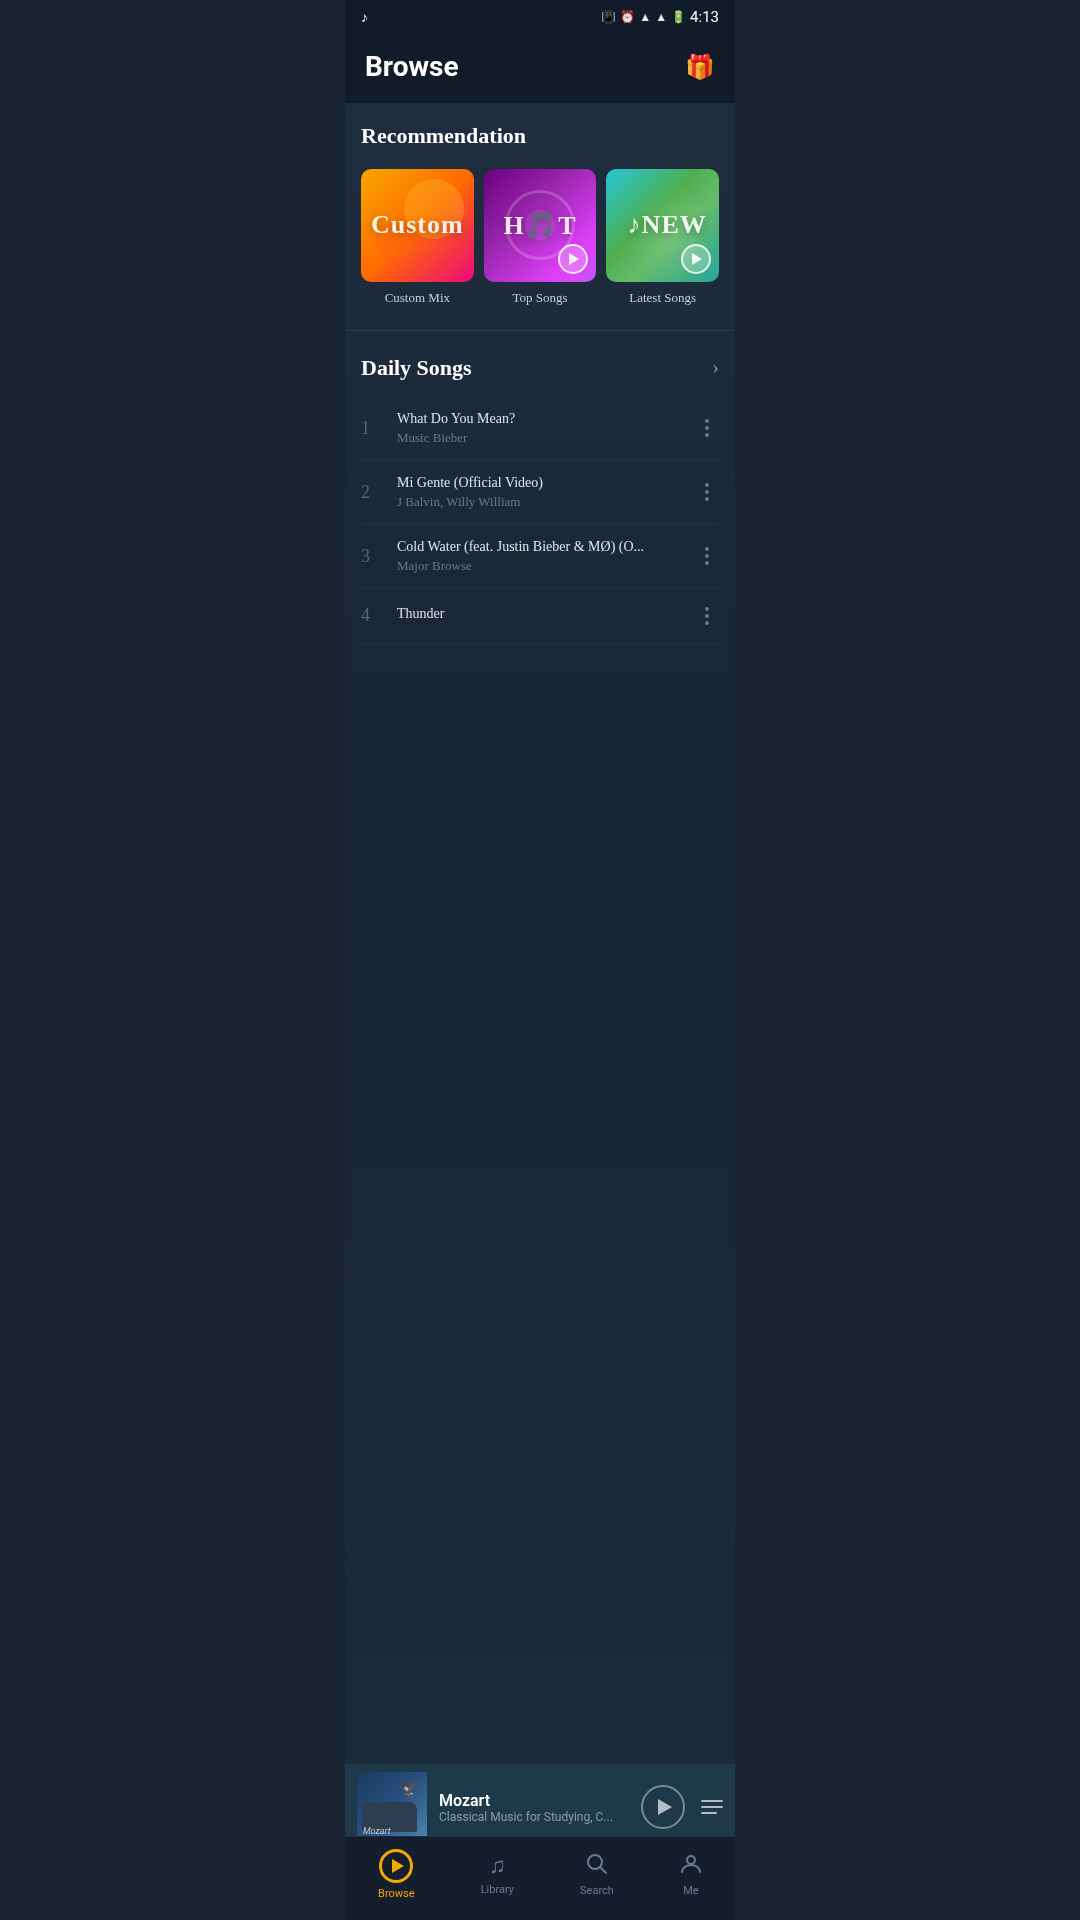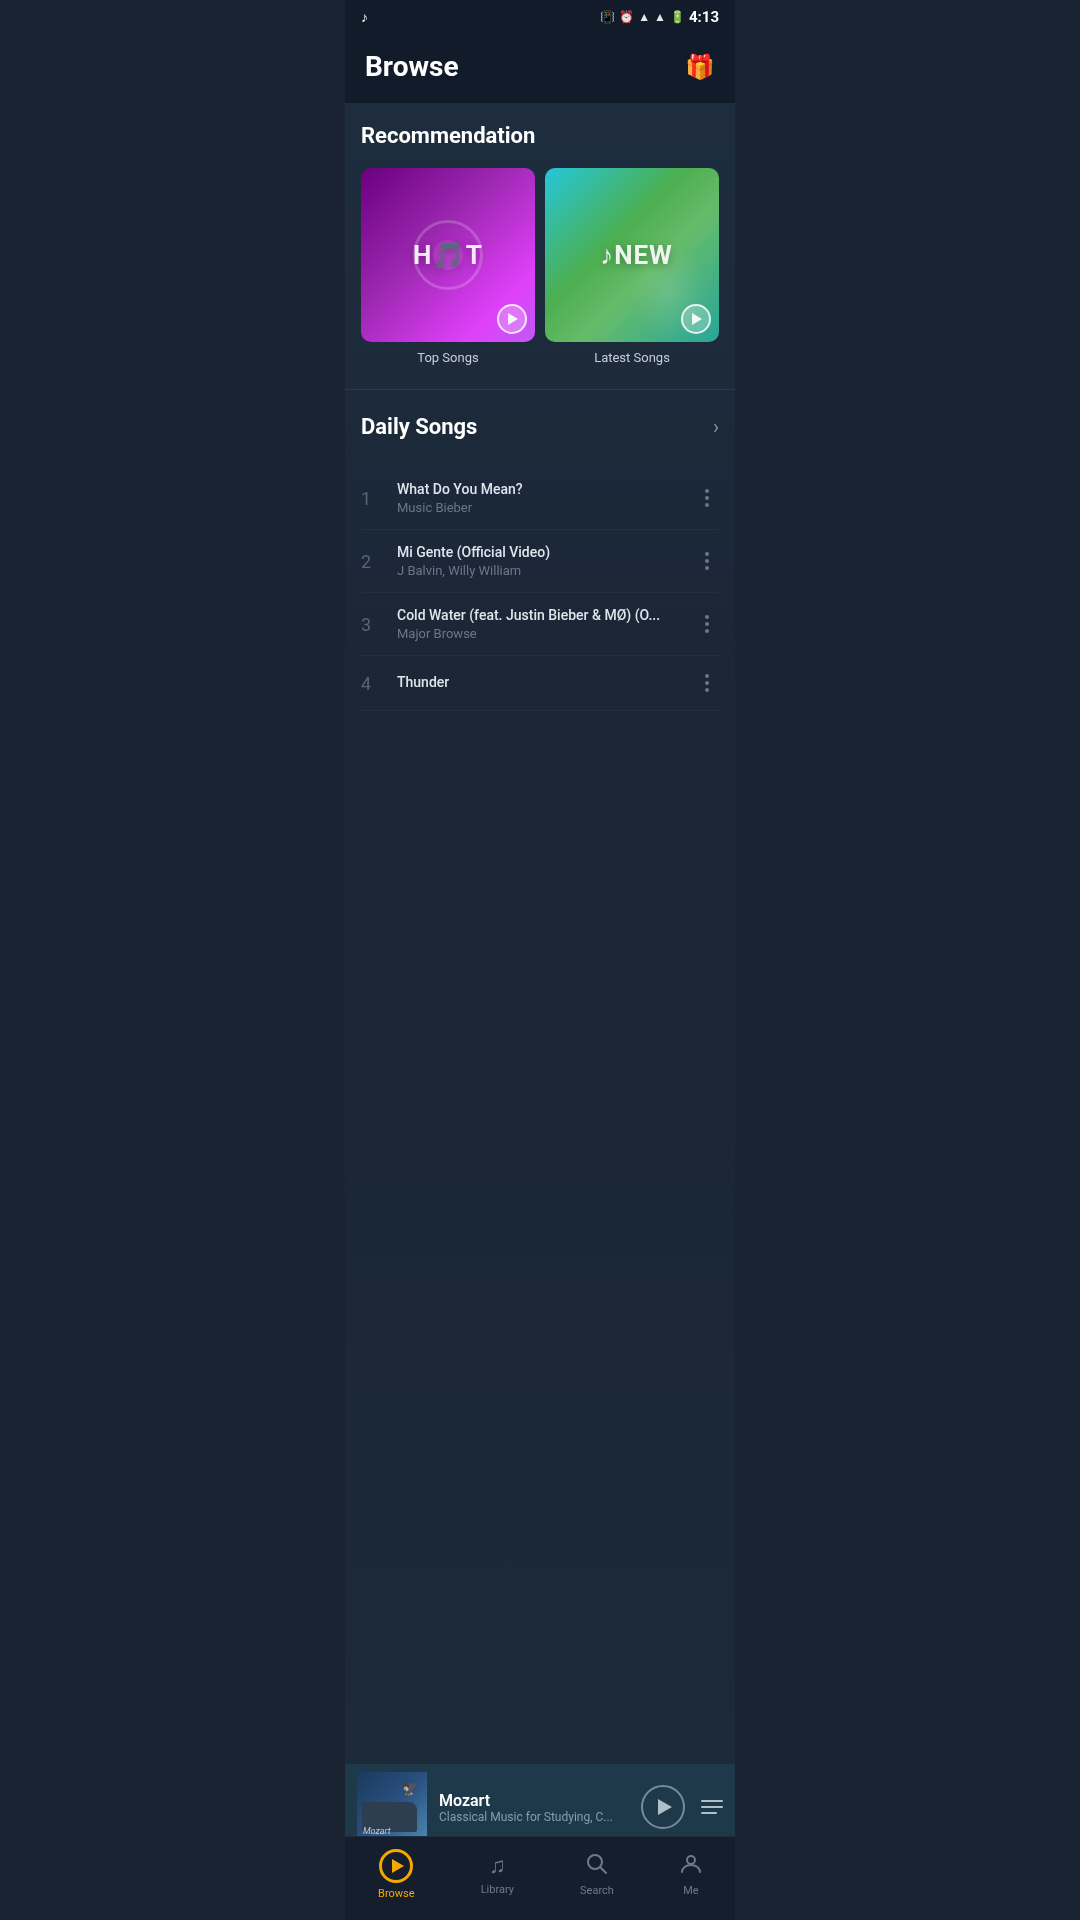--- a/index.html
+++ b/index.html
@@ -31,21 +31,21 @@
 
     .status-right {
       display: flex;
       align-items: center;
       gap: 4px;
       font-size: 13px;
     }
 
     .status-time {
       font-size: 15px;
-      font-weight: 700;
+      font-weight: 400;
     }
 
     
     .status-icon {
       font-size: 12px;
       opacity: 0.9;
     }
 
     
     .header {
@@ -65,20 +65,21 @@
     .header-icon {
       font-size: 24px;
       cursor: pointer;
     }
 
     
     .main-content {
       background: linear-gradient(180deg, #1e2d3e 0%, #1a2535 40%, #1c2a3a 100%);
       min-height: calc(100vh - 180px);
       padding-bottom: 140px;
+      font-family: Liberation Serif, serif;
     }
 
     
     .section {
       padding: 20px 16px 16px;
     }
 
     .section-title {
       font-size: 22px;
       font-weight: 700;
@@ -175,21 +176,21 @@
 
     
     .daily-section {
       padding: 16px 16px 0;
     }
 
     .section-header {
       display: flex;
       justify-content: space-between;
       align-items: center;
-      margin-bottom: 28px;
+      margin-bottom: 16px;
     }
 
     .daily-title {
       font-size: 22px;
       font-weight: 700;
       color: #ffffff;
     }
 
     .chevron-right {
       font-size: 20px;
@@ -507,20 +508,28 @@
   <span class="header-icon">🎁</span>
 </div>
 
 <div class="main-content">
 
   <div class="section">
     <div class="section-title">Recommendation</div>
 
     <div class="recommendation-cards">
 
+      <div class="rec-card">
+        <div class="rec-card-image custom">
+          <div class="custom-blob"></div>
+          <div class="custom-blob2"></div>
+          <span class="rec-card-label-overlay">Custom</span>
+        </div>
+        <span class="rec-card-name">Custom Mix</span>
+      </div>
 
       <div class="rec-card">
         <div class="rec-card-image hot">
           <div class="hot-circle-deco"></div>
           <div class="hot-inner-circle"></div>
           <span class="rec-card-label-overlay">H🎵T</span>
           <div class="play-btn-overlay">
             <div class="play-triangle"></div>
           </div>
         </div>

